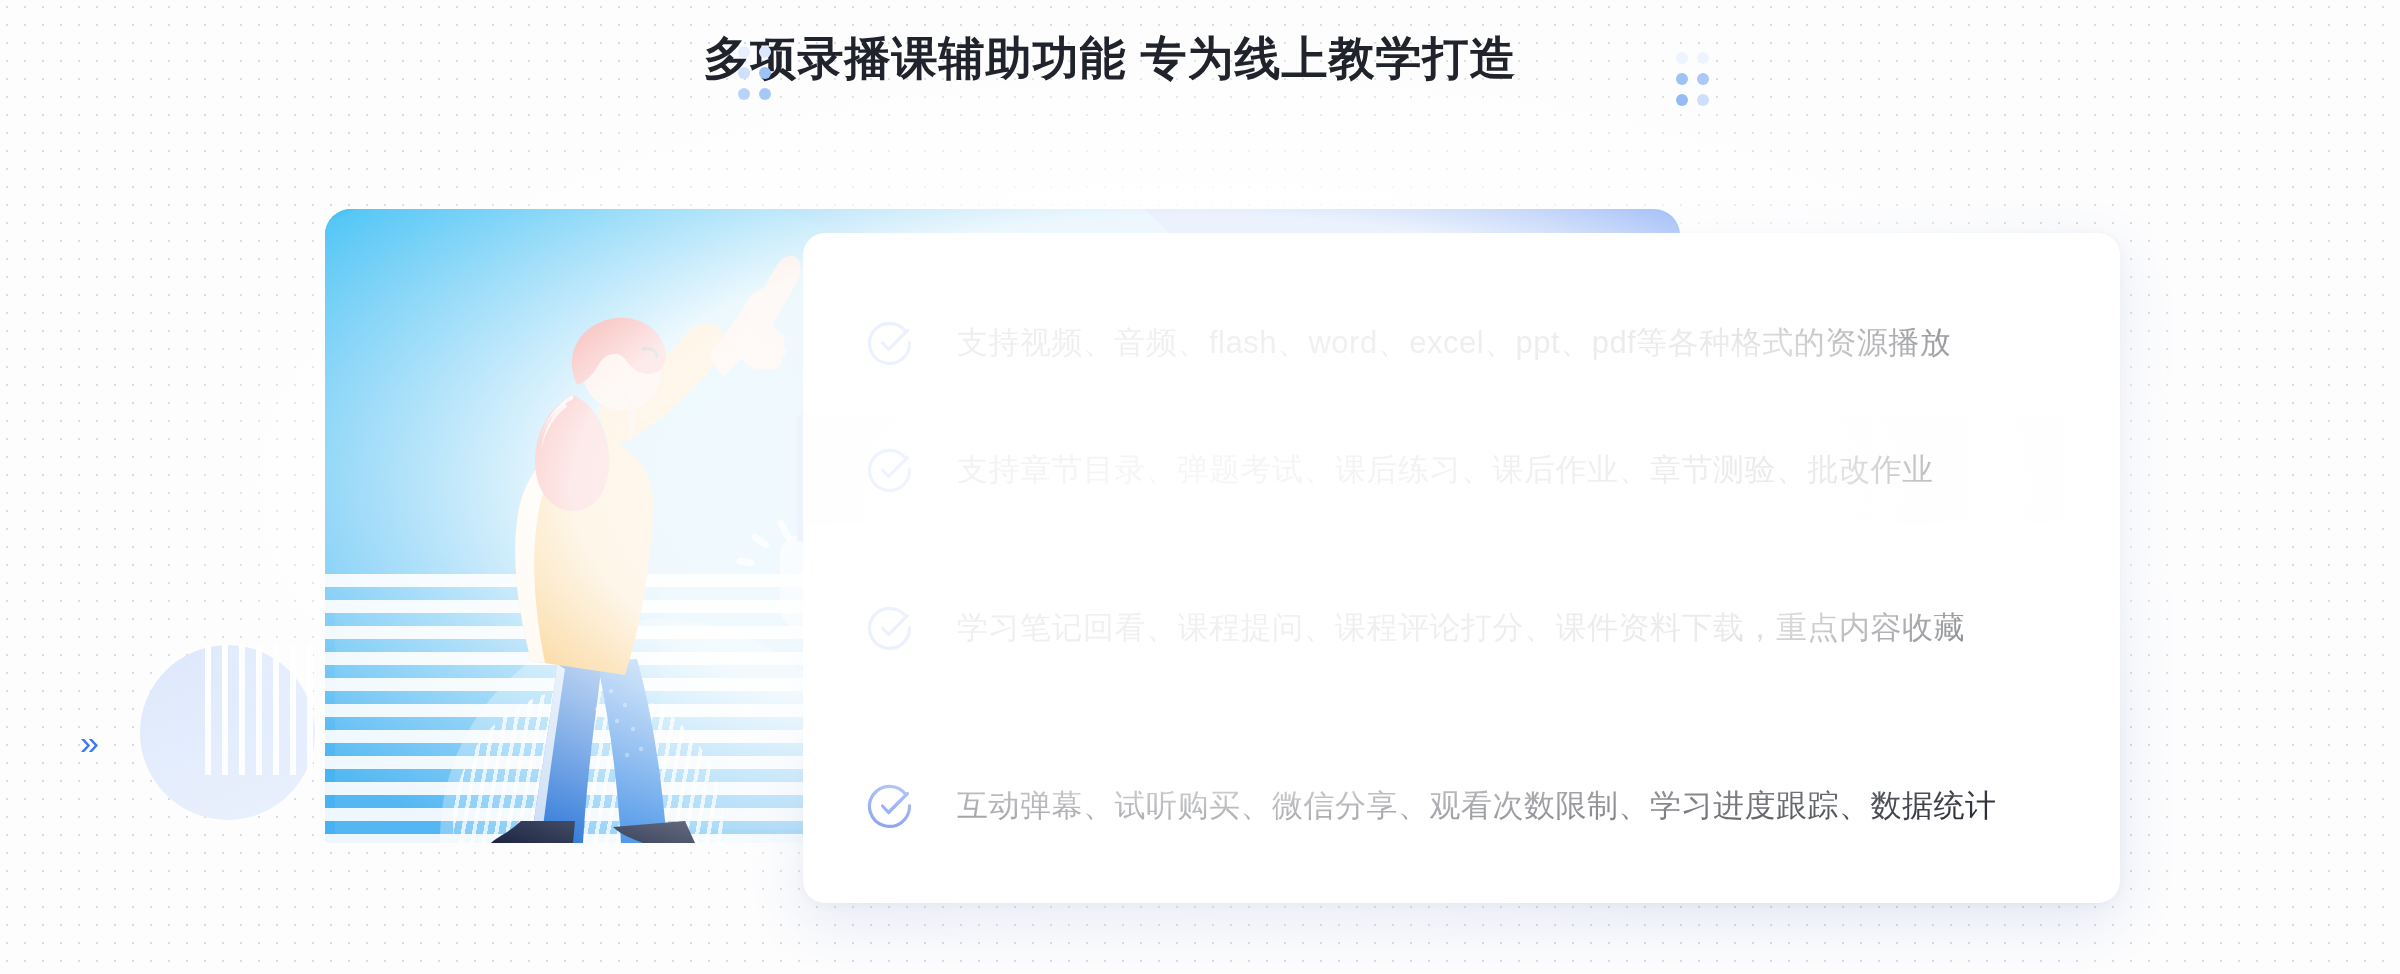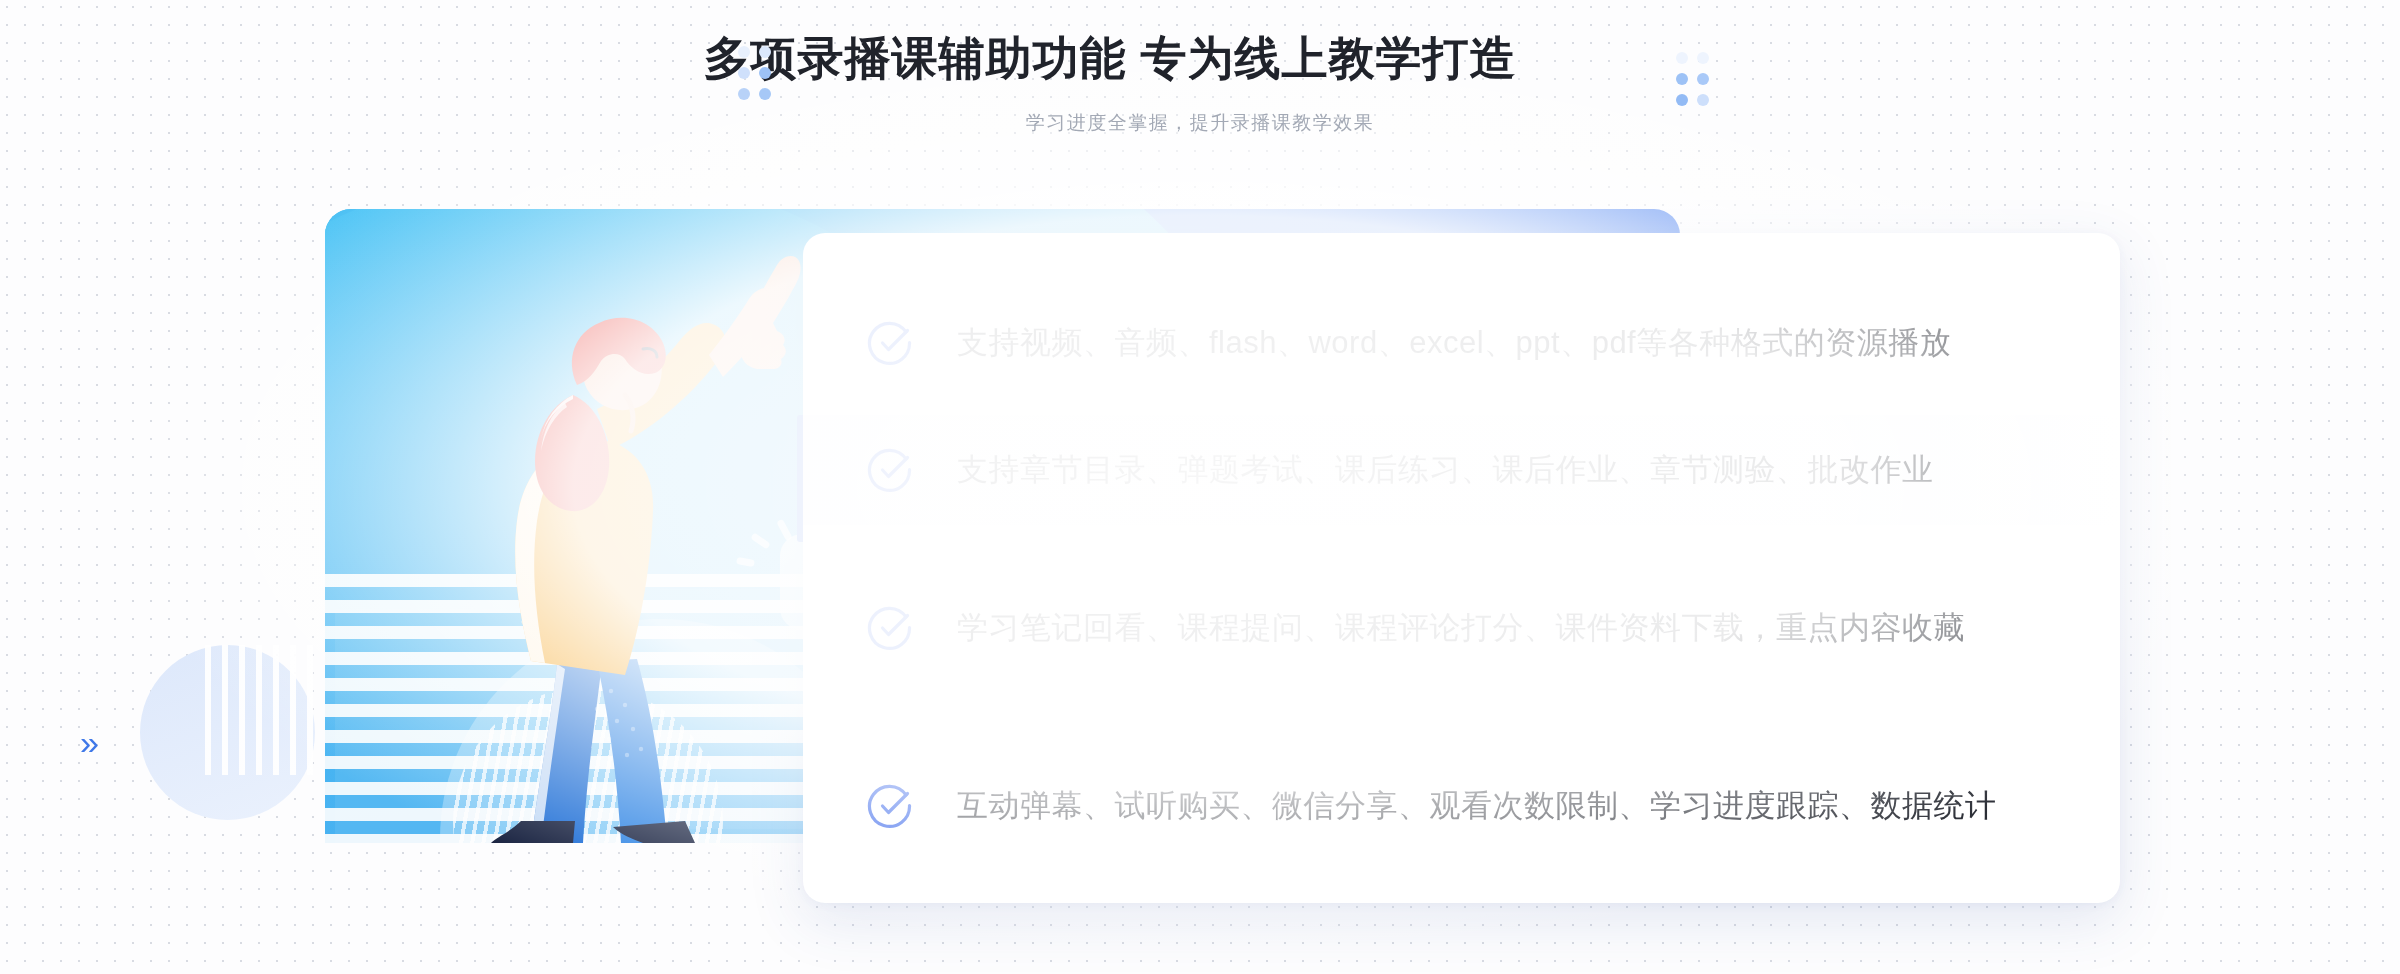--- a/index.html
+++ b/index.html
@@ -260,21 +260,20 @@
         </svg>
       </span>
       <span class="feature-text">互动弹幕、试听购买、微信分享、观看次数限制、学习进度跟踪、数据统计</span>
     </div>
   </div>
 
   <div id="vignette"></div>
 
   <div id="header">
     <div id="title">多项录播课辅助功能 专为线上教学打造</div>
-    <div id="subtitle">学习进度全掌握，提升录播课教学效果</div>
     <div class="dotgrid" id="dots-left">
         <span style="background: rgb(232, 240, 253);"></span>
         <span style="background: rgb(219, 232, 252);"></span>
         <span style="background: rgb(207, 224, 251);"></span>
         <span style="background: rgb(157, 194, 246);"></span>
         <span style="background: rgb(184, 210, 248);"></span>
         <span style="background: rgb(166, 200, 247);"></span>
       </div>
     <div class="dotgrid" id="dots-right">
         <span style="background: rgb(238, 244, 254);"></span>

